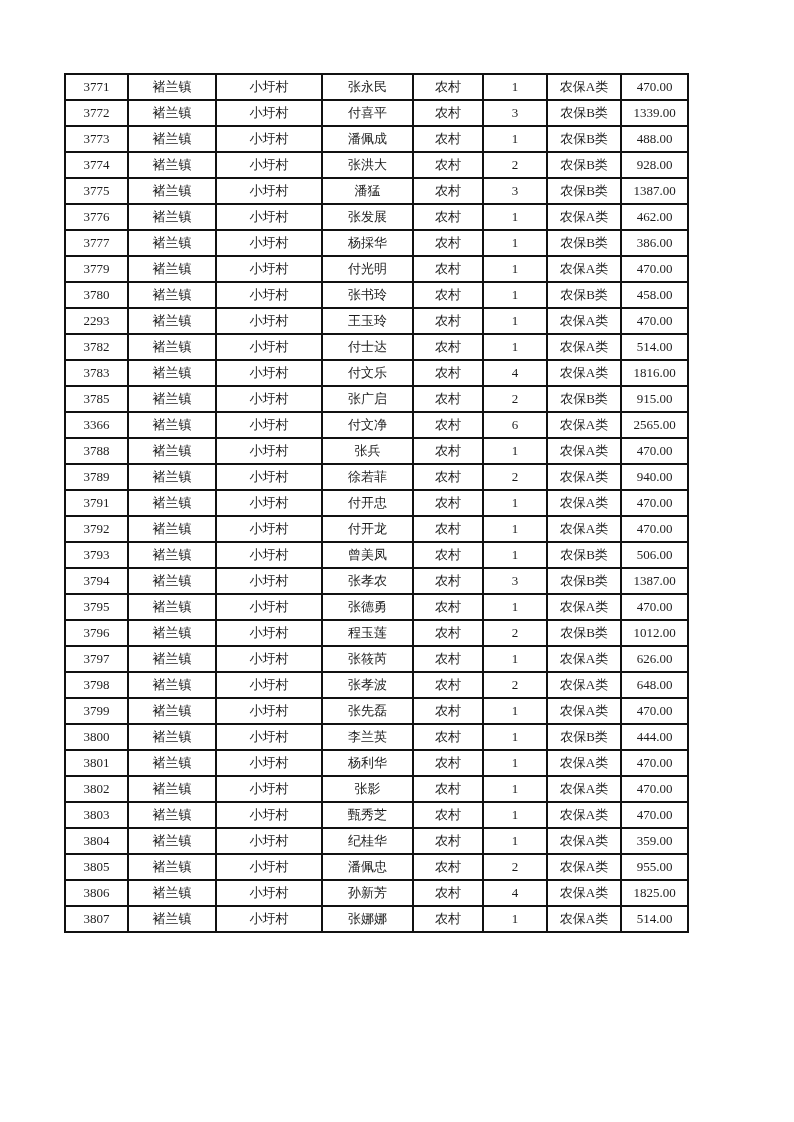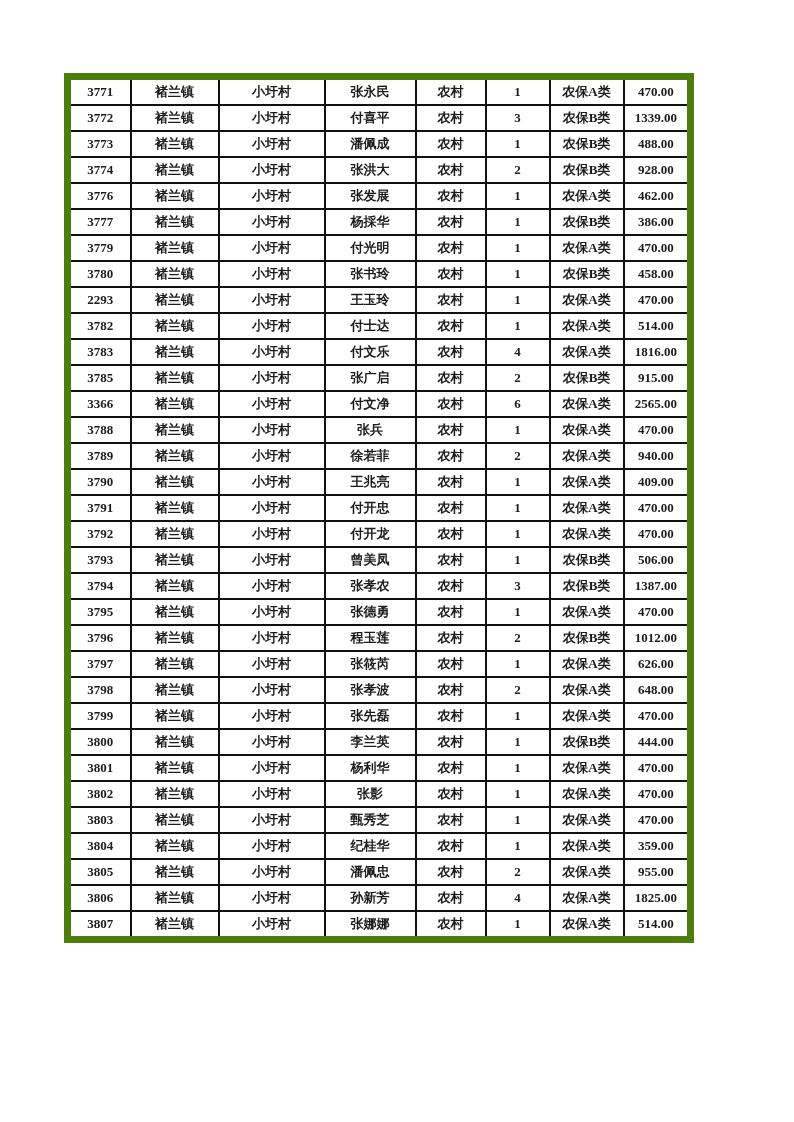--- a/index.html
+++ b/index.html
@@ -16,22 +16,21 @@
     color: #1c1c1c;
     overflow: hidden;
   }
   table.benefit-table {
     position: absolute;
     left: 64px;
     top: 73px;
     width: 623px;
     border-collapse: collapse;
     table-layout: fixed;
-    border: 7px solid #4d7c0f;
-    font-weight: bold;
+    border: 1px solid #4d7c0f;
   }
   table.benefit-table td {
     border: 2px solid #111111;
     height: 24px;
     padding: 0 2px;
     text-align: center;
     vertical-align: middle;
     font-size: 13px;
     line-height: 24px;
     white-space: nowrap;
@@ -90,20 +89,30 @@
           <td>3774</td>
           <td>褚兰镇</td>
           <td>小圩村</td>
           <td>张洪大</td>
           <td>农村</td>
           <td>2</td>
           <td>农保B类</td>
           <td>928.00</td>
         </tr>
         <tr>
+          <td>3775</td>
+          <td>褚兰镇</td>
+          <td>小圩村</td>
+          <td>潘猛</td>
+          <td>农村</td>
+          <td>3</td>
+          <td>农保B类</td>
+          <td>1387.00</td>
+        </tr>
+        <tr>
           <td>3776</td>
           <td>褚兰镇</td>
           <td>小圩村</td>
           <td>张发展</td>
           <td>农村</td>
           <td>1</td>
           <td>农保A类</td>
           <td>462.00</td>
         </tr>
         <tr>
@@ -198,30 +207,20 @@
         </tr>
         <tr>
           <td>3789</td>
           <td>褚兰镇</td>
           <td>小圩村</td>
           <td>徐若菲</td>
           <td>农村</td>
           <td>2</td>
           <td>农保A类</td>
           <td>940.00</td>
-        </tr>
-        <tr>
-          <td>3790</td>
-          <td>褚兰镇</td>
-          <td>小圩村</td>
-          <td>王兆亮</td>
-          <td>农村</td>
-          <td>1</td>
-          <td>农保A类</td>
-          <td>409.00</td>
         </tr>
         <tr>
           <td>3791</td>
           <td>褚兰镇</td>
           <td>小圩村</td>
           <td>付开忠</td>
           <td>农村</td>
           <td>1</td>
           <td>农保A类</td>
           <td>470.00</td>

